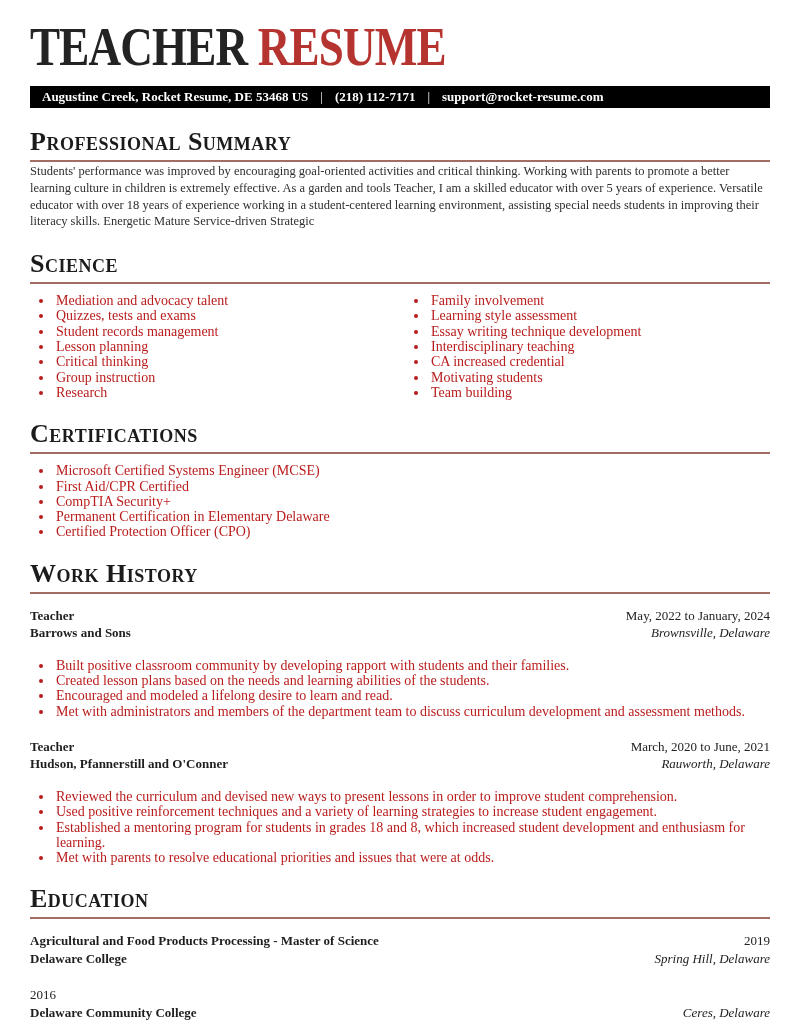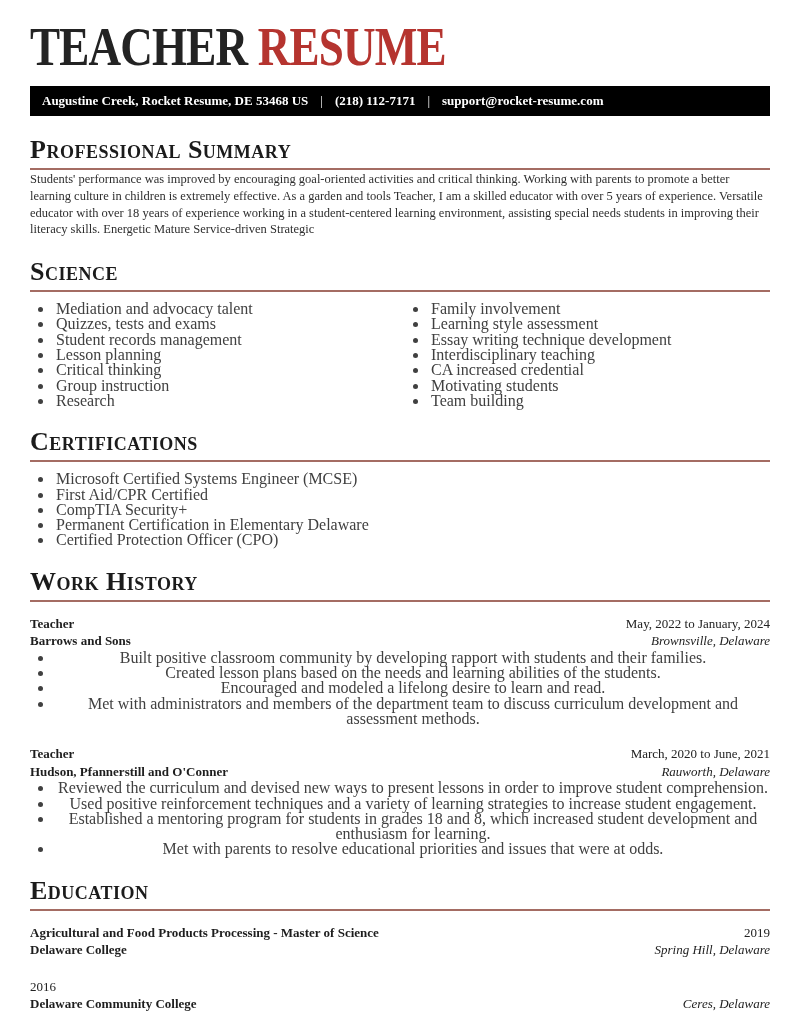--- a/index.html
+++ b/index.html
@@ -21,58 +21,58 @@
     font-size:55px;font-weight:bold;line-height:46px;
     letter-spacing:-1px;white-space:nowrap;
     transform:scaleX(0.82);transform-origin:0 50%;
     color:#232323;
   }
   .title .word2{color:var(--accent-red);}
 
   
   .contact-bar{
     margin-top:16px;background:var(--bar-black);color:#ffffff;
-    height:30px;display:flex;align-items:center;
+    height:22px;display:flex;align-items:center;
     padding:4px 12px;font-size:13px;font-weight:bold;
     gap:12px;white-space:nowrap;
   }
   .contact-bar .divider{font-weight:normal;}
 
   
   .section{margin-top:21px;}
   h2{
     font-size:26px;line-height:26px;font-weight:bold;
     font-variant-caps:small-caps;font-variant:small-caps;
     letter-spacing:0.5px;color:#1b1b1b;
   }
   .rule{border:none;border-top:2px solid var(--rule-red);margin-top:5px;}
 
   p.summary{margin-top:1px;font-size:12.5px;line-height:16.8px;color:#2e2e2e;}
 
   ul.bullets{
     margin-top:9px;padding-left:24px;list-style-type:disc;
-    font-size:16px;color:#404040;
+    font-size:14px;color:#b91c1c;
   }
   ul.bullets li{line-height:15.3px;padding-left:2px;}
 
   .skills-columns{display:flex;}
   .skills-columns ul{flex:1 1 50%;}
   .skills-columns ul + ul{margin-left:10px;}
 
   
   .entry{margin-top:13px;}
   .entry + .entry{margin-top:19px;}
   .entry-row{
     display:flex;justify-content:space-between;align-items:baseline;
     font-size:13px;line-height:17.5px;
   }
   .entry-row .left{font-weight:bold;color:#1e1e1e;}
   .entry-row .right{font-weight:normal;color:#222222;}
   .entry-row .right.italic{font-style:italic;}
-  .entry ul.bullets{margin-top:0;text-align:center;}
+  .entry ul.bullets{margin-top:16px;}
 </style>
 </head>
 <body>
 
 <div class="page">
 
   <h1 class="title"><span class="word1">TEACHER</span><span>&nbsp;</span><span class="word2">RESUME</span></h1>
 
   <div class="contact-bar">
     <span>Augustine Creek, Rocket Resume, DE 53468 US</span>

